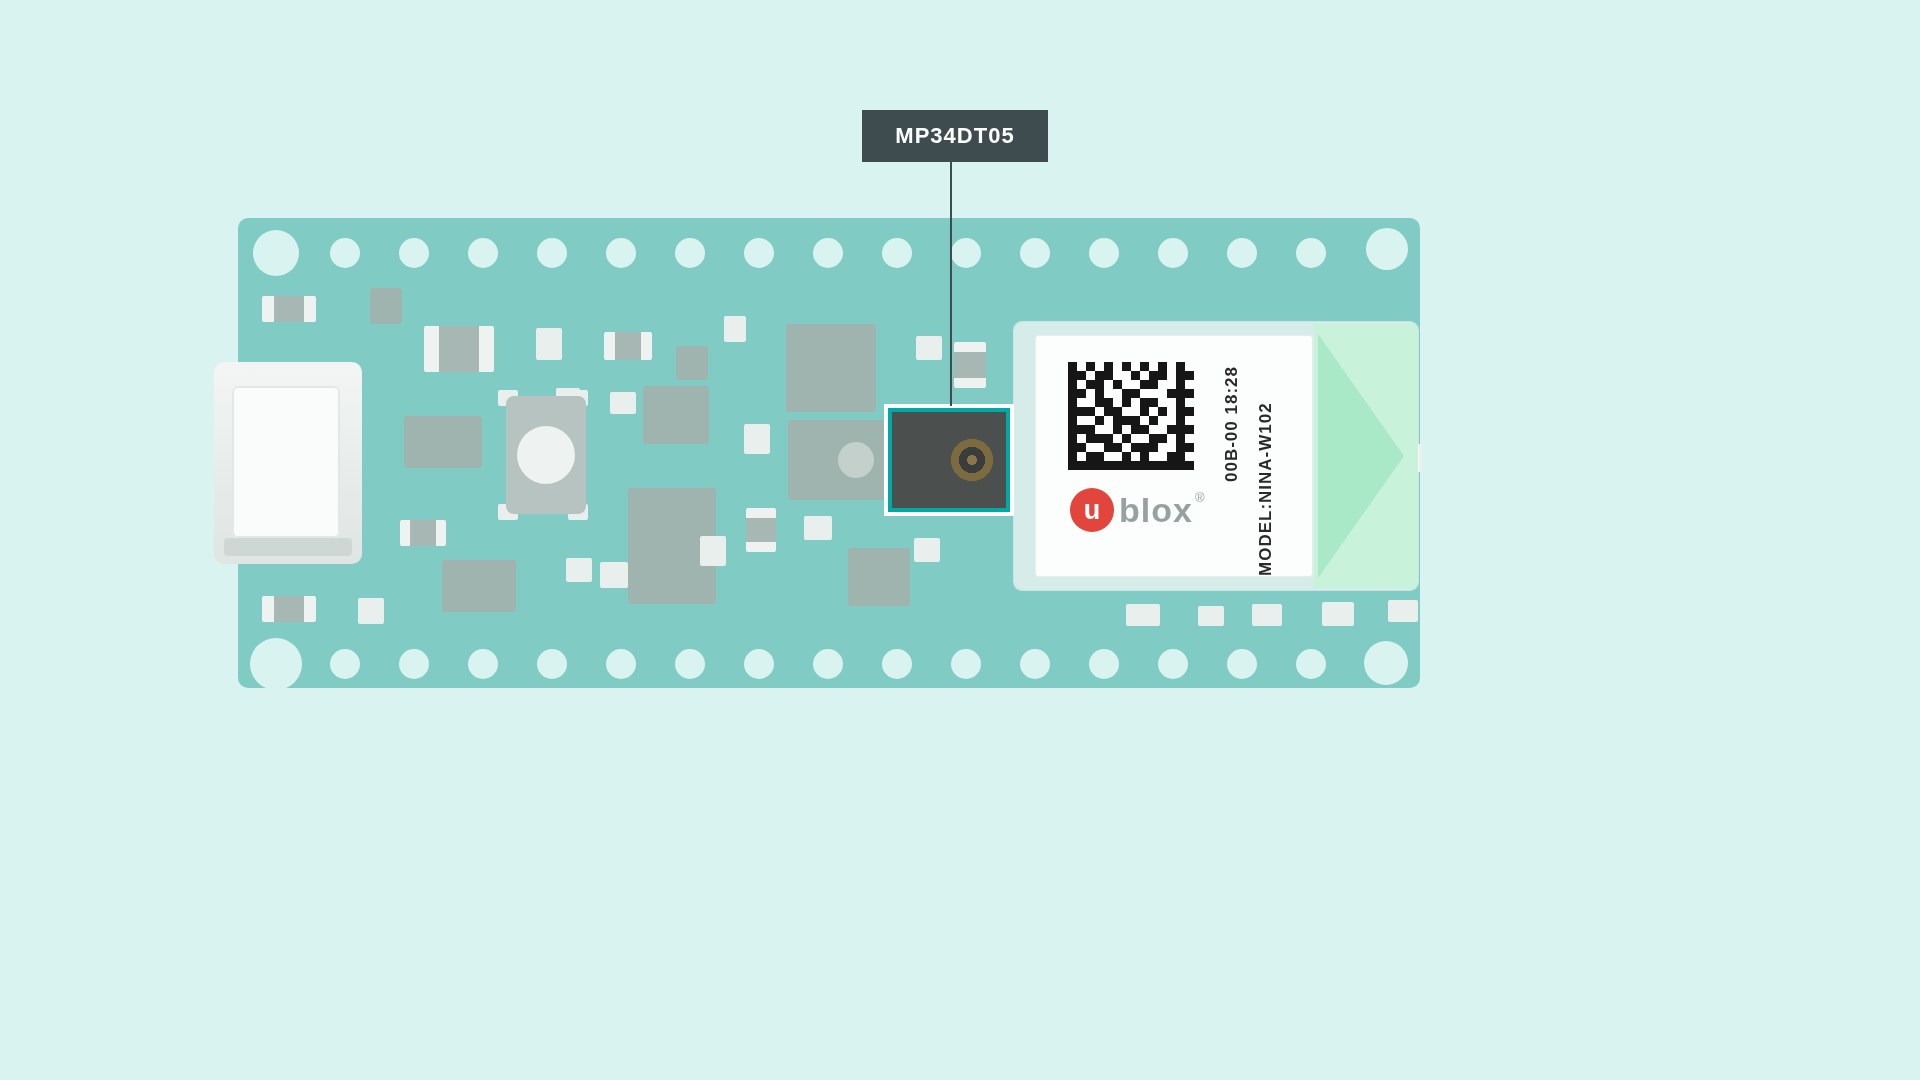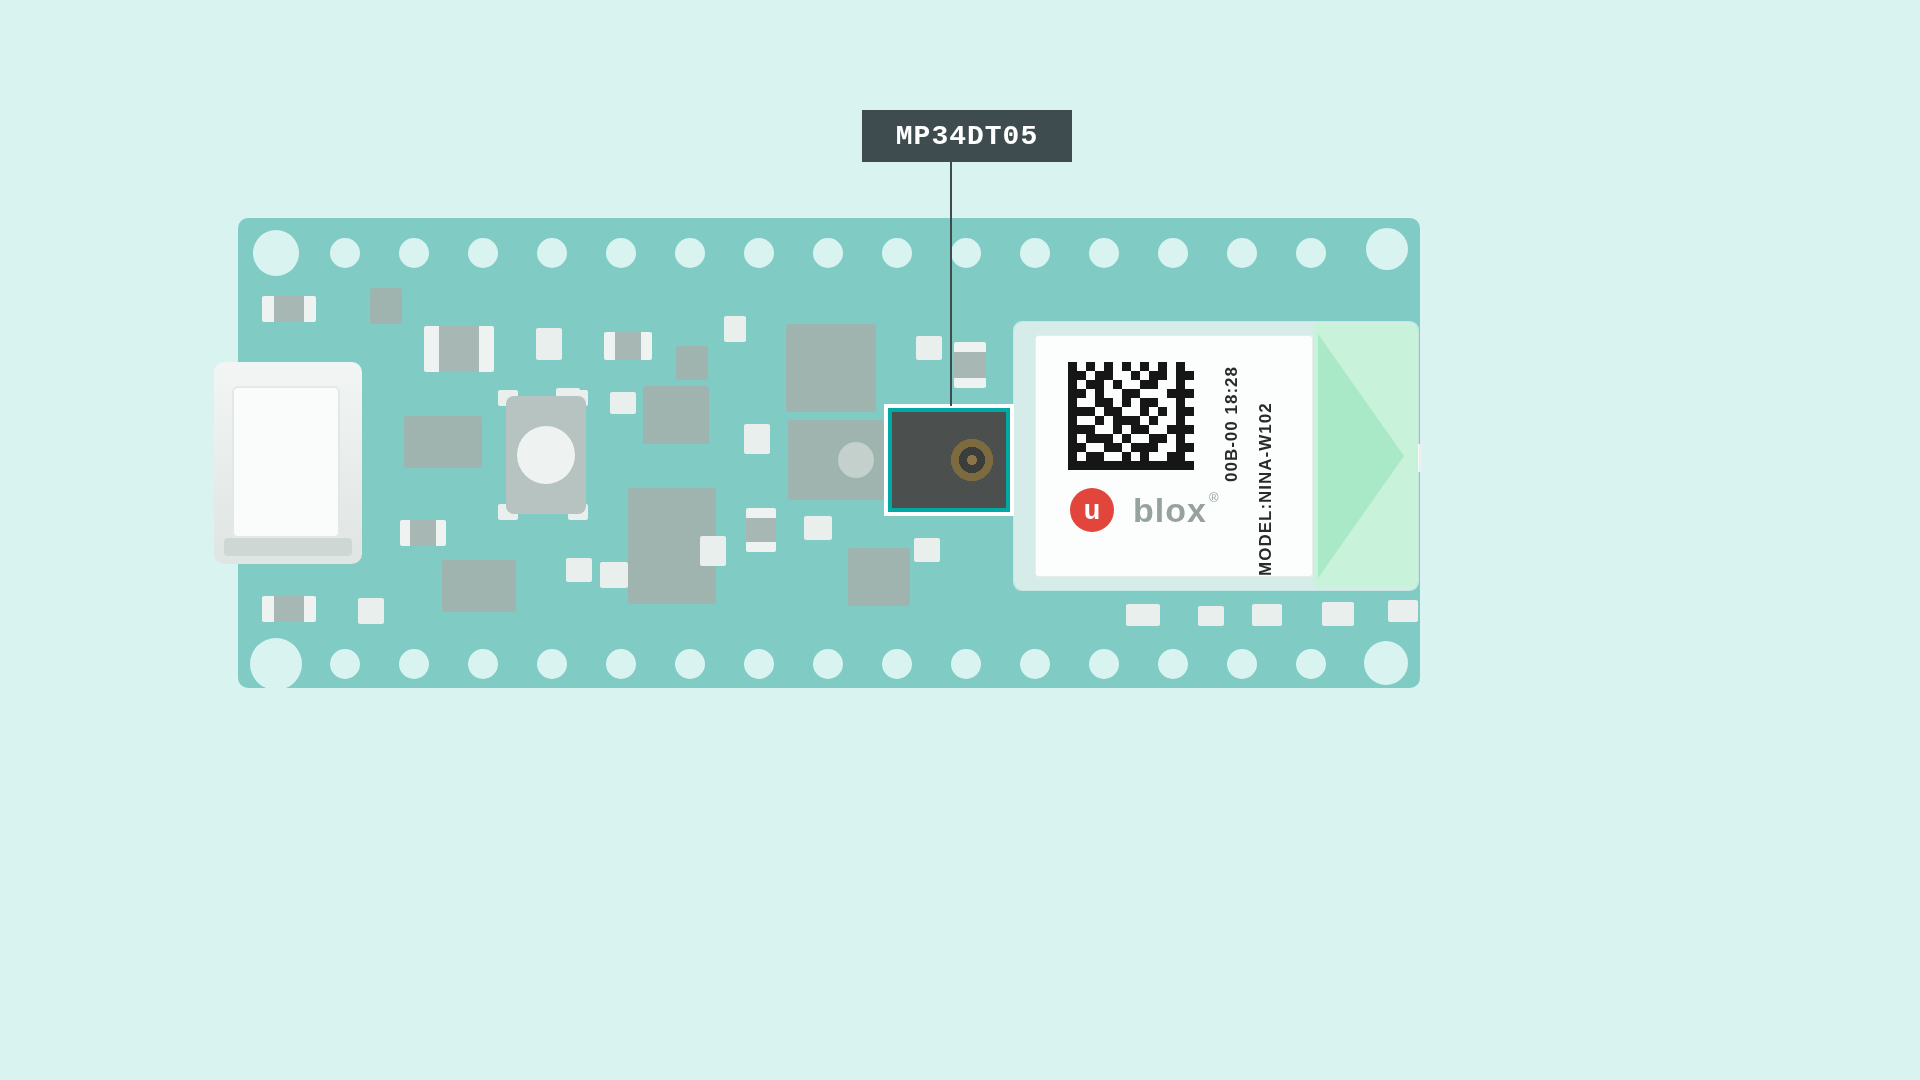--- a/index.html
+++ b/index.html
@@ -36,35 +36,35 @@
 
   .module{position:absolute;left:1014px;top:322px;width:404px;height:268px;background:rgba(238,245,242,0.78);border-radius:8px;box-shadow:0 0 0 1px rgba(255,255,255,0.55);z-index:4;}
   .antenna{position:absolute;right:0;top:2px;width:104px;height:264px;background:var(--antenna);border-radius:0 8px 8px 0;}
   .antenna-tri{position:absolute;left:4px;top:10px;width:86px;height:244px;background:#a9e9c7;clip-path:polygon(0 0,0 100%,100% 50%);}
   .mlabel{position:absolute;left:22px;top:14px;width:276px;height:240px;background:#fcfdfd;border-radius:3px;box-shadow:0 0 0 1px #e8edeb;}
   #qr{position:absolute;left:32px;top:26px;display:grid;grid-template-columns:repeat(14,9px);grid-auto-rows:9px;}
   .qc{width:9px;height:9px;}
   .qc.on{background:#161616;}
   .brand{position:absolute;left:34px;top:152px;display:flex;align-items:center;}
   .logo-circle{width:44px;height:44px;border-radius:50%;background:var(--logored);color:#fff;font-weight:bold;font-size:27px;display:flex;align-items:center;justify-content:center;}
-  .blox{font-size:34px;font-weight:bold;color:#97a2a0;margin-left:19px;letter-spacing:1px;}
+  .blox{font-size:34px;font-weight:bold;color:#97a2a0;margin-left:5px;letter-spacing:1px;}
   .reg{font-size:13px;color:#97a2a0;align-self:flex-start;margin-left:2px;margin-top:2px;}
   .vtext{position:absolute;writing-mode:vertical-rl;transform:rotate(180deg);font-weight:bold;font-size:17px;color:#2a2a2a;letter-spacing:1px;white-space:nowrap;}
   .v1{left:186px;top:16px;height:130px;}
   .v2{left:220px;top:16px;height:224px;}
 
   .mic{position:absolute;left:884px;top:404px;width:130px;height:112px;background:#ffffff;z-index:5;}
   .mic-inner{position:absolute;inset:4px;border:4px solid var(--highlight);background:#4b504f;}
   .mic-hole{position:absolute;left:58px;top:26px;width:44px;height:44px;border-radius:50%;
     background:radial-gradient(circle,#8a7648 0 5px,#3a3d3c 5px 13px,#7d6b40 13px 21px,rgba(0,0,0,0) 21px);}
 
   .callout-line{position:absolute;left:950px;top:162px;width:2px;height:244px;background:var(--calloutbg);z-index:6;}
-  .callout{position:absolute;left:862px;top:110px;width:210px;height:52px;background:var(--calloutbg);color:#fff;
-    display:flex;align-items:center;justify-content:center;font-family:Liberation Mono, monospace;
-    font-weight:bold;font-size:28px;letter-spacing:1px;z-index:7;}
+  .callout{position:absolute;left:862px;top:110px;width:186px;height:52px;background:var(--calloutbg);color:#fff;
+    display:flex;align-items:center;justify-content:center;font-family:Liberation Sans, sans-serif;
+    font-weight:bold;font-size:22px;letter-spacing:1px;z-index:7;}
 </style>
 </head>
 <body>
 
 <div class="stage">
 
   <div class="board"></div>
 
   <div id="overlay">
       <div class="hole" style="left: 330px; top: 238px; width: 30px; height: 30px;"></div>

